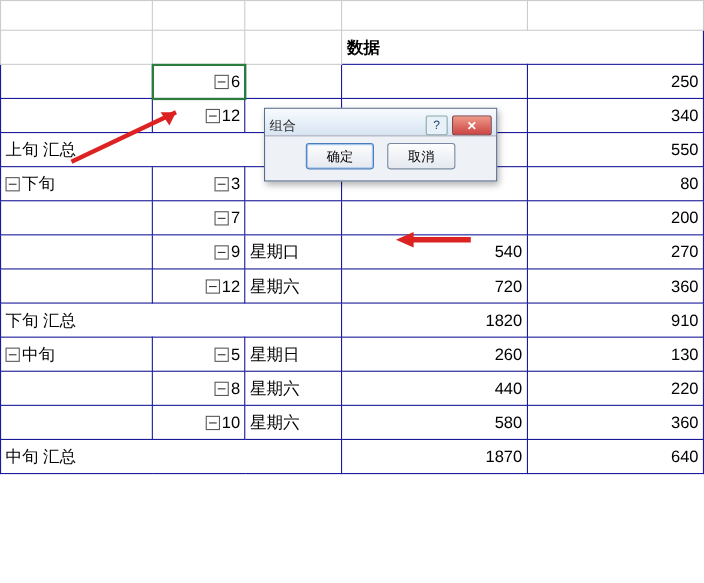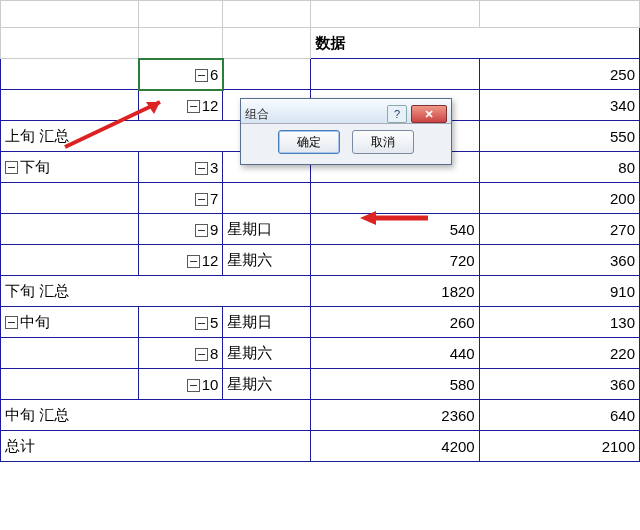--- a/index.html
+++ b/index.html
@@ -137,27 +137,22 @@
         </tr>
         <tr>
           <td></td>
           <td class="right"><span class="ebtn"></span>10</td>
           <td>星期六</td>
           <td class="right">580</td>
           <td class="right">360</td>
         </tr>
         <tr>
           <td colspan="3">中旬 汇总</td>
-          <td class="right">2360</td>
+          <td class="right">1870</td>
           <td class="right">640</td>
-        </tr>
-        <tr>
-          <td colspan="3">总计</td>
-          <td class="right">4200</td>
-          <td class="right">2100</td>
         </tr>
       </tbody>
 </table>
 
 <svg class="arrow1" viewBox="0 0 110 60">
   <line x1="5" y1="55" x2="100" y2="10" stroke="#d22" stroke-width="4"></line>
   <polygon points="100,10 86,10 94,22" fill="#d22"></polygon>
 </svg>
 <svg class="arrow2" viewBox="0 0 70 24">
   <line x1="68" y1="12" x2="8" y2="12" stroke="#d22" stroke-width="5"></line>

